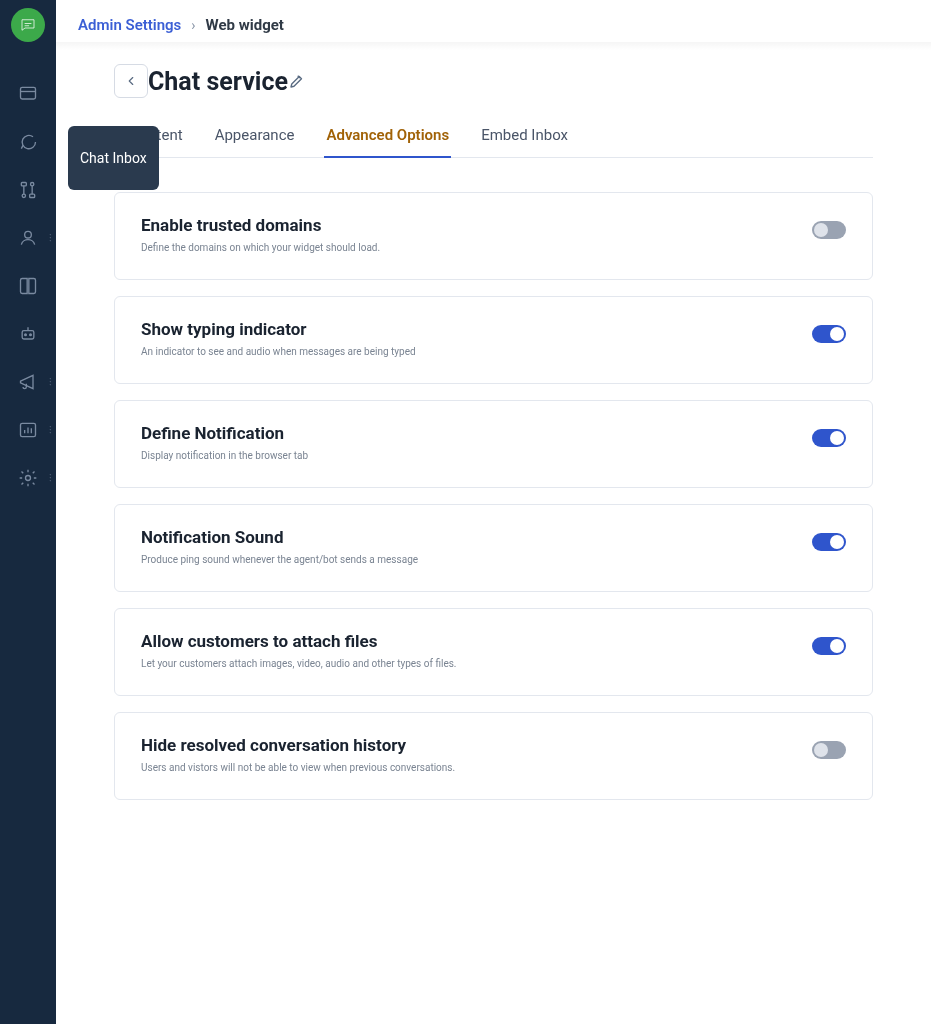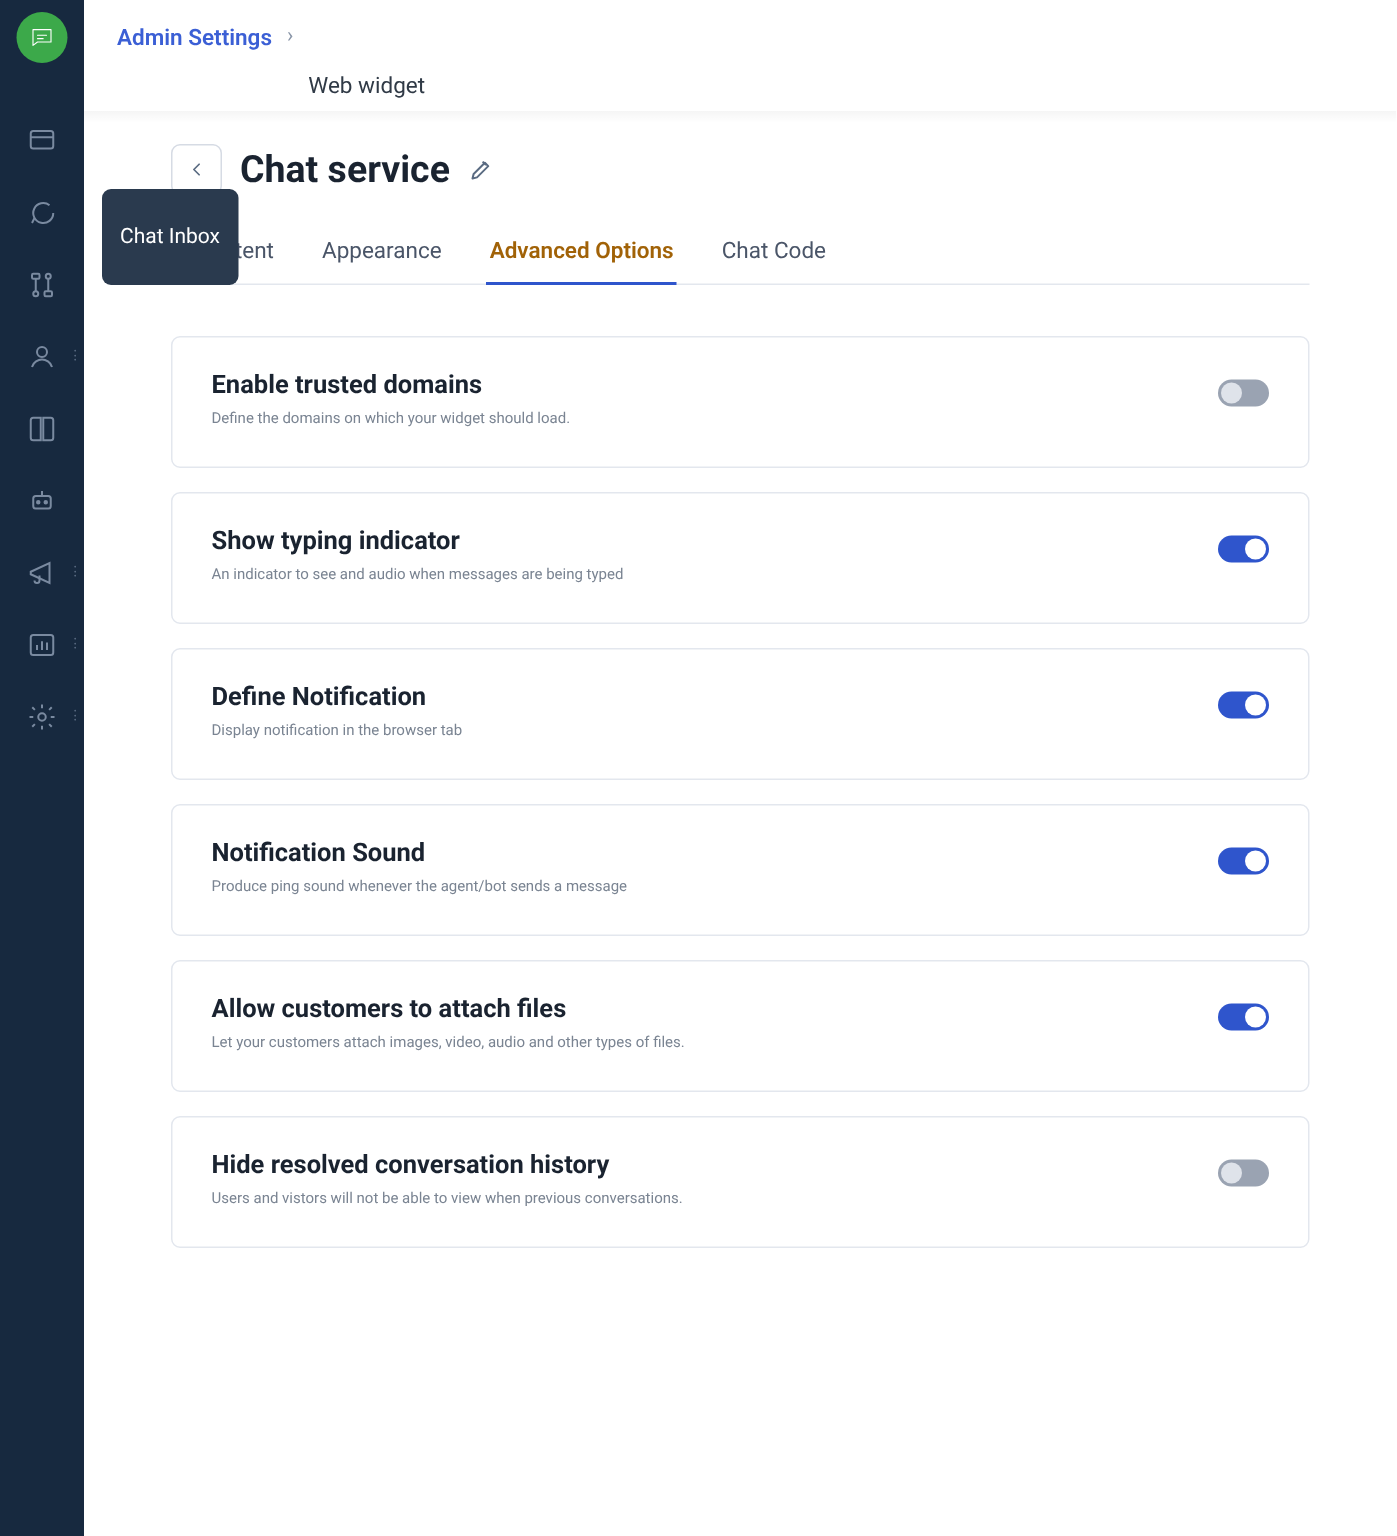--- a/index.html
+++ b/index.html
@@ -49,39 +49,39 @@
 
   
   .main {
     flex: 1; display: flex; flex-direction: column;
     background: #fff;
     overflow: auto;
     min-width: 0;
   }
   .breadcrumb {
     padding: 16px 22px 8px 22px;
-    display: flex; align-items: flex-start; gap: 10px;
+    display: flex; align-items: center; gap: 10px;
     font-size: 15px;
   }
   .breadcrumb .bc-link { color: #3b5fd5; font-weight: 600; cursor: pointer; }
   .breadcrumb .bc-sep { color: #8a96a8; font-size: 14px; }
-  .breadcrumb .bc-current { color: #303a46; font-weight: 400; margin-top: 32px; }
+  .breadcrumb .bc-current { color: #303a46; font-weight: 700; }
 
   .divider-shadow {
     height: 8px;
     background: linear-gradient(to bottom, rgba(0,0,0,0.04), transparent);
     margin-bottom: 4px;
   }
 
   .content-wrap {
     padding: 10px 58px 40px 58px;
   }
 
   .title-row {
-    display: flex; align-items: center; gap: 12px;
+    display: flex; align-items: center; 
     margin-bottom: 28px;
   }
   .back-btn {
     width: 34px; height: 34px;
     border: 1px solid #d6dbe4; border-radius: 6px;
     background: #fff; cursor: pointer;
     display: flex; align-items: center; justify-content: center;
   }
   .back-btn svg { width: 14px; height: 14px; stroke: #5a6b82; fill: none; stroke-width: 2; }
   .page-title { font-size: 25px; font-weight: 700; color: #1a2330; }
@@ -233,21 +233,21 @@
             <path d="M4 20l4-1 10-10-3-3L5 16l-1 4z" stroke-linejoin="round"></path>
             <path d="M13 5l3 3"></path>
           </svg>
       </span>
     </div>
 
     <div class="tabs" id="tabs">
         <div class="tab">Content</div>
         <div class="tab">Appearance</div>
         <div class="tab active">Advanced Options</div>
-        <div class="tab">Chat Code</div>
+        <div class="tab">Embed Inbox</div>
       </div>
 
     <div id="settings">
         <div class="card">
           <div class="card-left">
             <div class="card-title">Enable trusted domains</div>
             <div class="card-desc">Define the domains on which your widget should load.</div>
           </div>
           <div class="toggle off">
             <div class="knob"></div>

